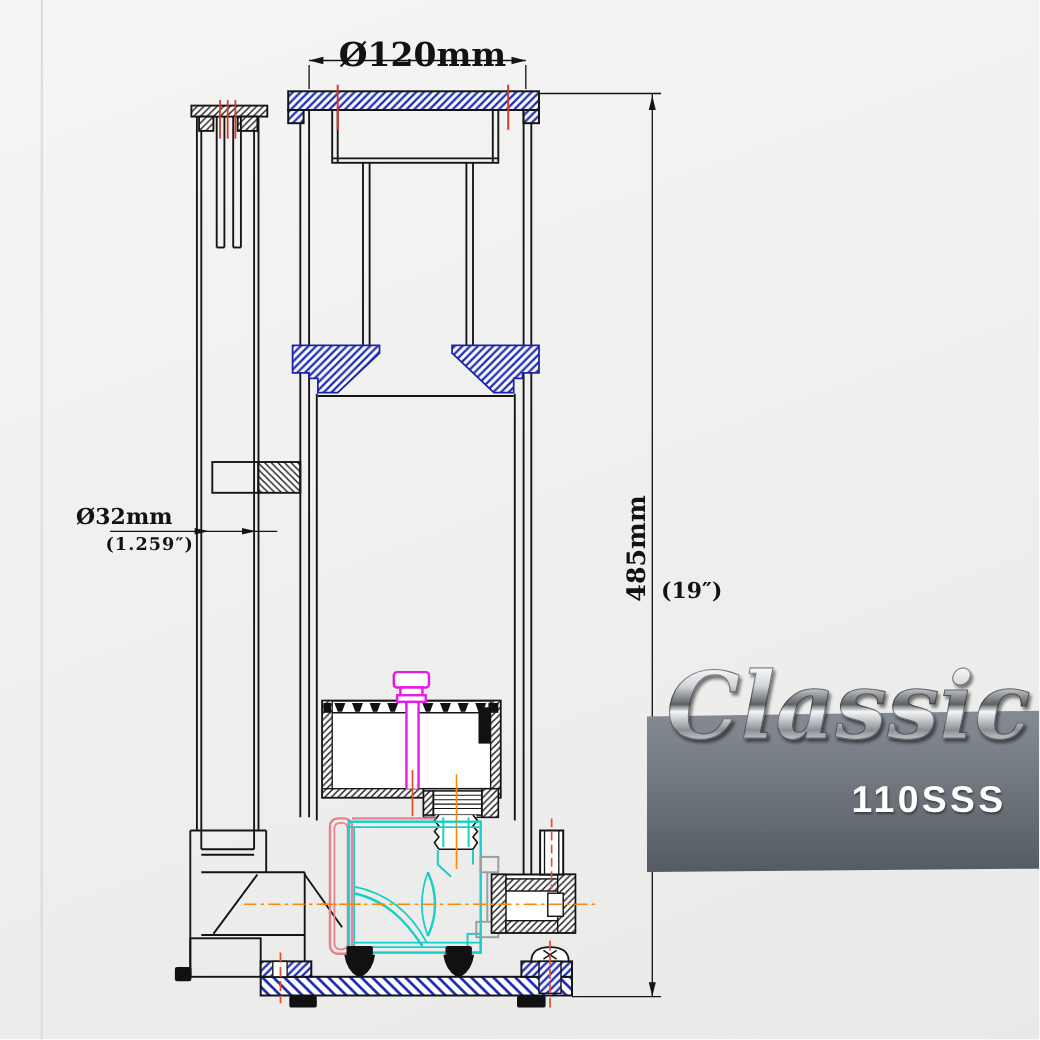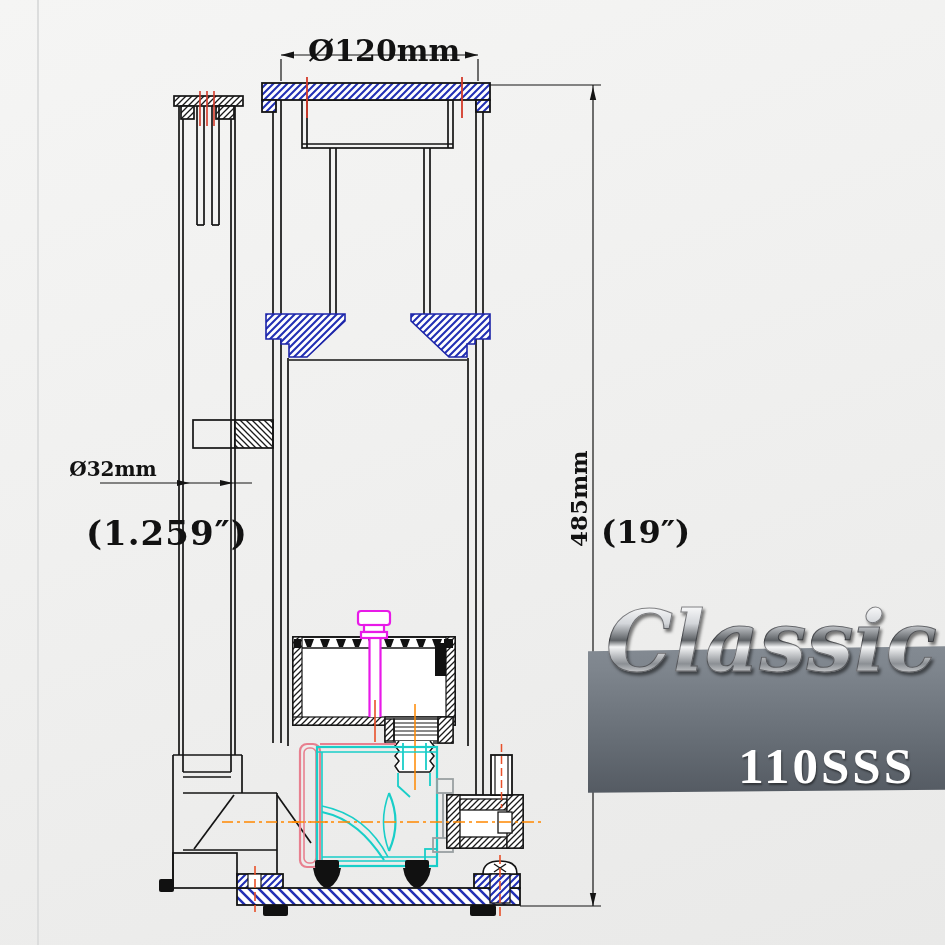--- a/index.html
+++ b/index.html
@@ -9,48 +9,48 @@
     font-family:"DejaVu Serif",serif;
   }
   svg{position:absolute;left:0;top:0;}
   .cadtext{
     position:absolute;color:#121212;font-weight:700;
     font-family:"DejaVu Serif",serif;text-align:center;white-space:nowrap;
   }
   .dim-top-in{left:326px;top:6px;width:130px;font-size:27px;letter-spacing:1px;}
   .dim-top-mm{left:308px;top:33px;width:130px;font-size:30px;}
   .dim-left-mm{left:68px;top:457px;width:90px;font-size:20px;}
-  .dim-left-in{left:86px;top:485px;width:128px;font-size:34px;letter-spacing:1px;margin-top:28px;}
+  .dim-left-in{left:72px;top:485px;width:128px;font-size:16px;letter-spacing:1px;}
   .dim-right-mm{
     left:532px;top:488px;width:92px;height:26px;font-size:23px;
     transform:rotate(-90deg);
   }
-  .dim-right-in{left:601px;top:513px;width:76px;font-size:32px;text-align:left;}
+  .dim-right-in{left:601px;top:525px;width:76px;font-size:20px;text-align:left;}
   
   .badge{position:absolute;left:588px;top:598px;width:357px;height:205px;}
   .badge-bg{
     position:absolute;inset:0;
     clip-path:polygon(0 26%,100% 23.5%,100% 93.5%,0 95%);
     background:linear-gradient(180deg,#8f969e 0%,#7e858d 35%,#666d75 70%,#51575f 100%);
     filter:drop-shadow(0 3px 2px rgba(0,0,0,0.28));
   }
   .logo-script{
     position:absolute;left:18px;top:2px;width:336px;
     font-family:"DejaVu Serif",serif;font-style:italic;font-weight:700;
     font-size:84px;line-height:1.0;
     background:linear-gradient(180deg,#ffffff 4%,#d3d6da 28%,#5d6165 48%,#f4f5f6 56%,#8b8f94 76%,#fdfdfd 96%);
     -webkit-background-clip:text;background-clip:text;
     -webkit-text-fill-color:transparent;color:transparent;
     -webkit-text-stroke:1px rgba(25,25,30,0.55);
     filter:drop-shadow(2px 3px 1.5px rgba(0,0,0,0.5));
   }
   .logo-model{
-    position:absolute;right:30px;top:139px;
-    font-family:Liberation Serif, serif;font-weight:700;
-    font-size:51px;letter-spacing:3px;color:#ffffff;
+    position:absolute;right:30px;top:110px;
+    font-family:Liberation Sans, sans-serif;font-weight:700;
+    font-size:34px;letter-spacing:3px;color:#ffffff;
     text-shadow:1px 2px 2px rgba(0,0,0,0.45);
   }
 </style>
 </head>
 <body>
 
 <div class="canvas">
 
 <svg width="945" height="945" viewBox="0 0 945 945">
   <defs>

